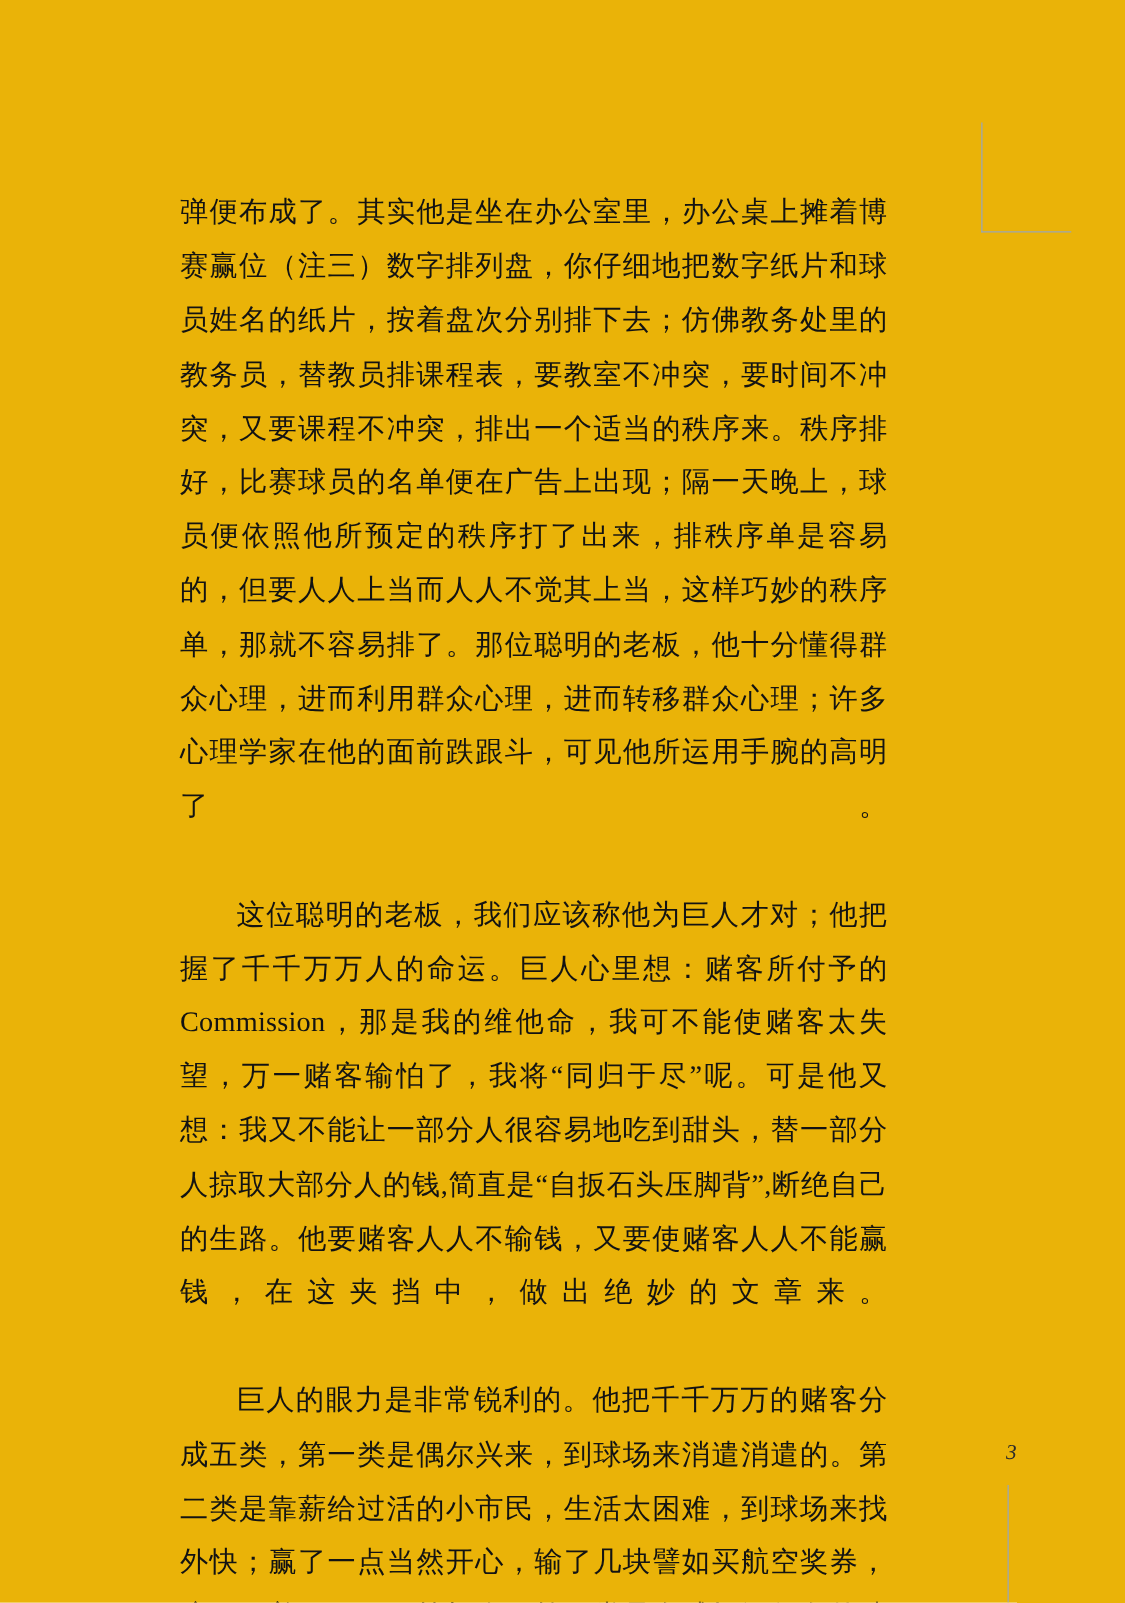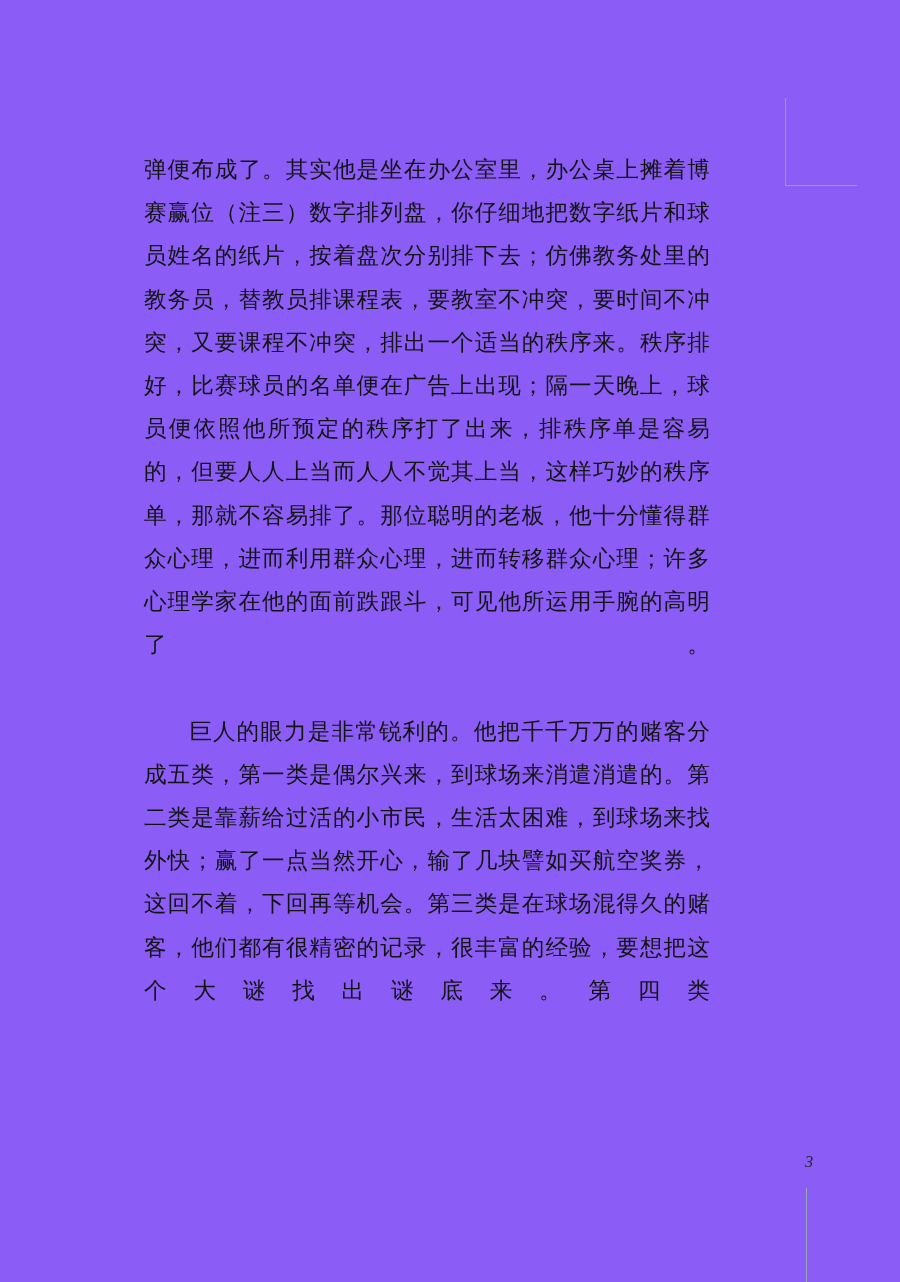--- a/index.html
+++ b/index.html
@@ -12,21 +12,21 @@
     background: #ffffff;
     font-family: "Liberation Serif", "DejaVu Serif", serif;
     color: #141414;
     position: relative;
     overflow: hidden;
   }
 
   .page {
     position: absolute;
     inset: 0;
-    background: #8b5cf6;
+    background: #eab308;
   }
 
   
   .corner-rule-top {
     position: absolute;
     left: 785px;
     top: 98px;
     width: 1px;
     height: 88px;
     background: #9aa6b4;
@@ -94,18 +94,19 @@
 <body>
 
 <div class="page">
 
   <div class="corner-rule-top"></div>
   <div class="corner-rule-top-cap"></div>
   <div class="corner-rule-bottom"></div>
 
   <div class="text-block">
     <p class="para">弹便布成了。其实他是坐在办公室里，办公桌上摊着博赛赢位（注三）数字排列盘，你仔细地把数字纸片和球员姓名的纸片，按着盘次分别排下去；仿佛教务处里的教务员，替教员排课程表，要教室不冲突，要时间不冲突，又要课程不冲突，排出一个适当的秩序来。秩序排好，比赛球员的名单便在广告上出现；隔一天晚上，球员便依照他所预定的秩序打了出来，排秩序单是容易的，但要人人上当而人人不觉其上当，这样巧妙的秩序单，那就不容易排了。那位聪明的老板，他十分懂得群众心理，进而利用群众心理，进而转移群众心理；许多心理学家在他的面前跌跟斗，可见他所运用手腕的高明了。</p>
+    <p class="para indent">这位聪明的老板，我们应该称他为巨人才对；他把握了千千万万人的命运。巨人心里想：赌客所付予的Commission，那是我的维他命，我可不能使赌客太失望，万一赌客输怕了，我将“同归于尽”呢。可是他又想：我又不能让一部分人很容易地吃到甜头，替一部分人掠取大部分人的钱,简直是“自扳石头压脚背”,断绝自己的生路。他要赌客人人不输钱，又要使赌客人人不能赢钱，在这夹挡中，做出绝妙的文章来。</p>
     <p class="para indent">巨人的眼力是非常锐利的。他把千千万万的赌客分成五类，第一类是偶尔兴来，到球场来消遣消遣的。第二类是靠薪给过活的小市民，生活太困难，到球场来找外快；赢了一点当然开心，输了几块譬如买航空奖券，这回不着，下回再等机会。第三类是在球场混得久的赌客，他们都有很精密的记录，很丰富的经验，要想把这个大谜找出谜底来。第四类</p>
   </div>
 
   <div class="page-number">3</div>
 
 </div>
 
 </body></html>

